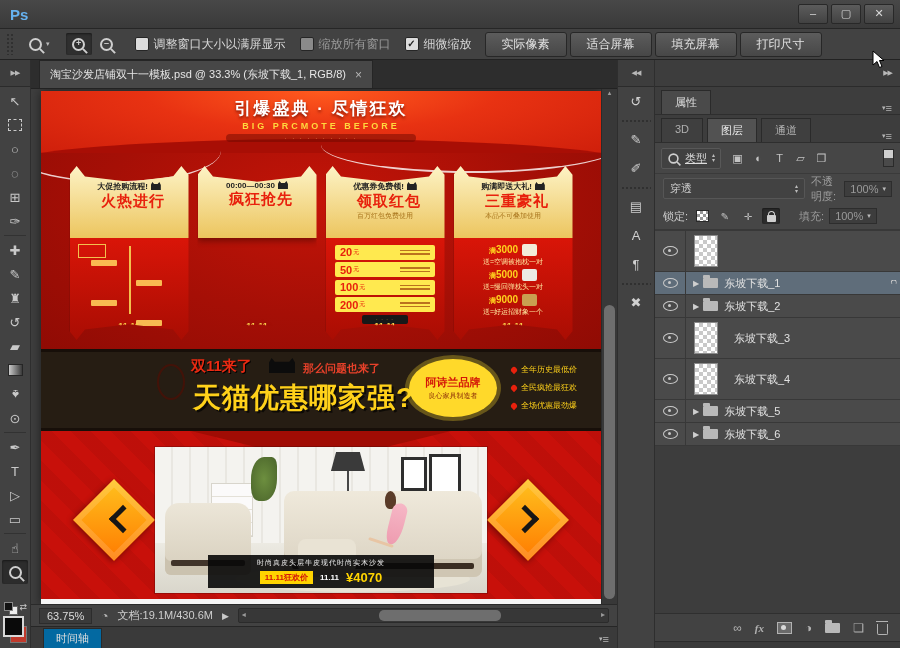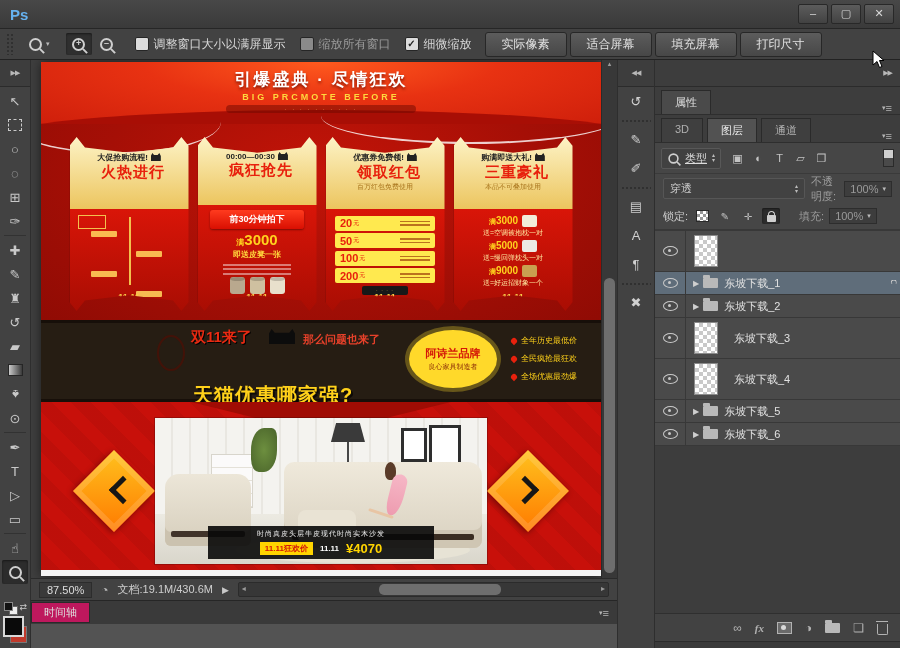--- a/index.html
+++ b/index.html
@@ -64,21 +64,21 @@
   #vthumb{position:absolute;left:2px;right:2px;top:42%;height:57%;background:#6e6e6e;border-radius:6px;}
   #statusbar{height:21px;background:#424242;border-top:1px solid #2a2a2a;display:flex;align-items:center;
              font-size:11px;gap:9px;padding:0 8px;color:#cfcfcf;}
   .zoomfield{background:#3a3a3a;border:1px solid #2c2c2c;padding:1px 7px;color:#ddd;}
   .pie{color:#b5b5b5;font-size:12px;}
   .playarrow{color:#c9c9c9;font-size:9px;}
   #hscroll{flex:1;height:13px;background:#373737;border:1px solid #2b2b2b;border-radius:2px;position:relative;}
   #hthumb{position:absolute;top:1px;bottom:1px;left:38%;width:33%;background:#6e6e6e;border-radius:5px;}
   .harrow{position:absolute;top:1px;font-size:8px;color:#9a9a9a;}
   #timelinebar{height:23px;background:#3a3a3a;border-top:1px solid #262626;display:flex;align-items:center;}
-  .tl-tab{background:#be185d;border:1px solid #2a2a2a;padding:2px 12px;font-size:11px;color:#ddd;margin-left:0;}
+  .tl-tab{background:#0369a1;border:1px solid #2a2a2a;padding:2px 12px;font-size:11px;color:#ddd;margin-left:12px;}
   .panel-menu{margin-left:auto;margin-right:8px;color:#b5b5b5;font-size:11px;}
   .panel-menu .c{font-size:7px;vertical-align:2px;}
   
   #middock{width:36px;background:#424242;border-left:1px solid #2e2e2e;border-right:1px solid #2e2e2e;
            display:flex;flex-direction:column;align-items:center;}
   .dock-tile{width:30px;height:27px;margin:1px 0;display:flex;align-items:center;justify-content:center;
              color:#d0d0d0;font-size:13px;border-radius:2px;}
   .dock-sep{width:30px;height:5px;margin:3px 0 1px;background-image:radial-gradient(#303030 1px,transparent 1.2px);
             background-size:4px 4px;}
   
@@ -185,22 +185,22 @@
   .g-amt{font-size:10px;font-weight:bold;color:#ffd21e;}
   .g-amt .sm{font-size:7px;}
   .g-img{width:15px;height:12px;border-radius:2px;}
   .g-txt{display:block;font-size:7px;color:#ffe9a0;margin-top:1px;}
   .bn-dark{position:relative;height:76px;background:#261d13;border-top:3px solid #170f09;border-bottom:3px solid #170f09;}
   .db-doodle{position:absolute;left:116px;top:12px;width:24px;height:32px;border:2px solid #4a1006;border-radius:50%;opacity:.8;}
   .db-badge{position:absolute;left:150px;top:5px;font-size:15px;font-weight:bold;color:#e82a12;text-shadow:1px 1px 0 #000;}
   .db-cat{position:absolute;left:228px;top:6px;width:26px;height:15px;background:#0c0c0c;
           clip-path:polygon(0 30%,10% 0,22% 25%,78% 25%,90% 0,100% 30%,100% 100%,0 100%);}
   .db-line{position:absolute;left:262px;top:9px;font-size:11px;font-weight:bold;color:#e8412a;}
-  .db-head{position:absolute;left:152px;top:27px;font-size:20px;font-weight:bold;color:#ffd11a;letter-spacing:1px;
-           text-shadow:2px 2px 0 rgba(0,0,0,.65);margin-top:32px;}
+  .db-head{position:absolute;left:152px;top:27px;font-size:28px;font-weight:bold;color:#ffd11a;letter-spacing:1px;
+           text-shadow:2px 2px 0 rgba(0,0,0,.65);}
   .db-burst{position:absolute;left:368px;top:7px;width:88px;height:58px;background:#ffd92a;border-radius:50%;
             display:flex;flex-direction:column;align-items:center;justify-content:center;
             box-shadow:0 0 0 4px rgba(255,217,42,.3);}
   .db-burst-title{font-size:11px;font-weight:bold;color:#d41408;}
   .db-burst-sub{font-size:7px;color:#8a2a08;margin-top:1px;}
   .db-bullets{position:absolute;left:470px;top:12px;}
   .db-bullet{display:flex;align-items:center;gap:4px;margin-bottom:7px;font-size:8px;color:#ffd11a;white-space:nowrap;}
   .pin-icon{flex:0 0 auto;width:6px;height:6px;background:#e8210d;border-radius:50% 50% 50% 0;transform:rotate(-45deg);}
   .bn-carousel{position:relative;height:168px;background:#c8100a;
      background-image:repeating-linear-gradient(45deg,rgba(0,0,0,.05) 0 14px,transparent 14px 28px);}
@@ -372,20 +372,26 @@
       <div id="swatches">
         <span class="sw-mini-w"></span>
         <span class="sw-mini-b"></span>
         <span class="sw-swap">⇄</span>
         <span class="sw-bg"></span>
         <span class="sw-fg"></span>
       </div>
     </div>
 
     <div id="doccol">
+      <div id="tabbar">
+        <div class="doc-tab">
+          <span>淘宝沙发店铺双十一模板.psd @ 33.3% (东坡下载_1, RGB/8)</span>
+          <span class="tab-close">×</span>
+        </div>
+      </div>
 
       <div id="canvas-area">
         <div id="pasteboard">
           <div id="banner">
 
             <div class="bn-top">
               <div class="bn-title">引爆盛典 · 尽情狂欢</div>
               <div class="bn-sub">BIG PRCMOTE BEFORE</div>
               <div class="bn-strip">· · · · · · · · · ·</div>
               <div class="bn-wave"></div>
@@ -408,31 +414,20 @@
                       <div class="tl-tick" style="top: 62px; left: 18%;"></div>
                       <div class="tl-tick" style="top: 82px; left: 56%;"></div>
                       <div class="tl-tick" style="top: 100px; left: 18%;"></div>
                     </div>
                     <div class="card-foot">11.11</div>
                   </div>
                   <div class="card">
                     <div class="card-top">
                       <div class="card-tag"><span>00:00—00:30</span><span class="cat"></span></div>
                       <div class="card-head">疯狂抢先</div>
-                    </div>
-                    <div class="card-body">
-                      <div class="c2-btn">前30分钟拍下</div>
-                      <div class="c2-amt"><span class="sm">满</span><span>3000</span></div>
-                      <div class="c2-gift">即送皮凳一张</div>
-                      <div class="c2-lines">
-                        <i></i>
-                        <i></i>
-                        <i></i>
-                      </div>
-                      <div class="stools"><span class="stool" style="background: rgb(185, 168, 142);"></span><span class="stool" style="background: rgb(207, 192, 160);"></span><span class="stool" style="background: rgb(232, 224, 204);"></span></div>
                     </div>
                     <div class="card-foot">11.11</div>
                   </div>
                   <div class="card">
                     <div class="card-top">
                       <div class="card-tag"><span>优惠券免费领!</span><span class="cat"></span></div>
                       <div class="card-head">领取红包</div>
                       <div class="card-small">百万红包免费使用</div>
                     </div>
                     <div class="card-body">
@@ -565,21 +560,21 @@
               </div>
             </div>
 
             <div class="bn-white"></div>
           </div>
         </div>
         <div id="vscroll">▴<div id="vthumb"></div></div>
       </div>
 
       <div id="statusbar">
-        <span class="zoomfield">87.50%</span>
+        <span class="zoomfield">63.75%</span>
         <span class="pie">◔</span>
         <span>文档:19.1M/430.6M</span>
         <span class="playarrow">▶</span>
         <div id="hscroll">
           <span class="harrow" style="left:3px;">◂</span>
           <div id="hthumb"></div>
           <span class="harrow" style="right:3px;">▸</span>
         </div>
       </div>
 

